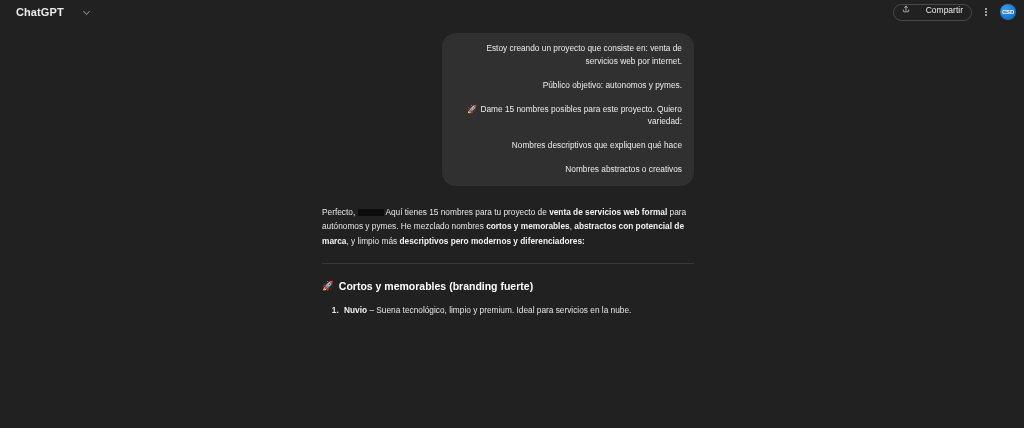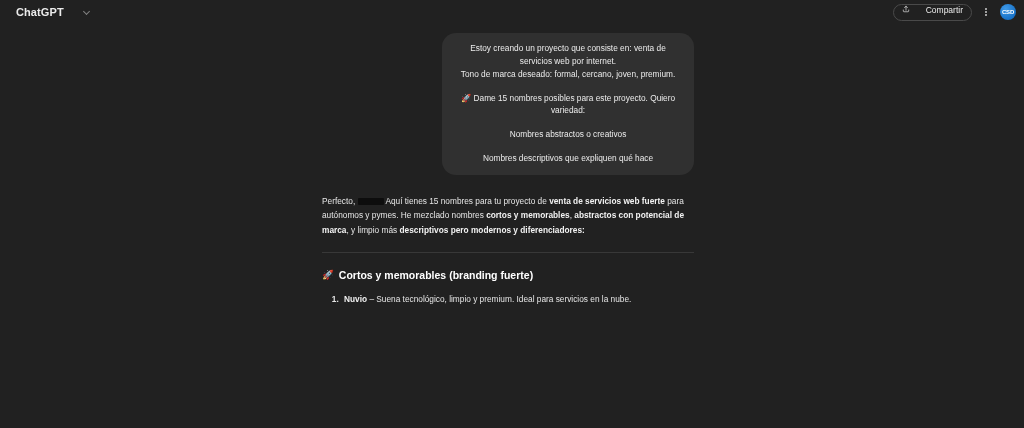--- a/index.html
+++ b/index.html
@@ -138,21 +138,21 @@
   }
 
   .bubble {
     background: #303030;
     border-radius: 14px;
     padding: 9px 12px 10px 12px;
     max-width: 252px;
     font-size: 8.3px;
     line-height: 1.55;
     color: #ececec;
-    text-align: center;
+    text-align: right;
   }
   .bubble p { margin: 0; }
   .bubble p + p { margin-top: 11px; }
   .bubble .tight + .tight { margin-top: 0; }
 
   .emoji { font-style: normal; }
 
   
   .assistant {
     margin-top: 19px;
@@ -241,38 +241,38 @@
   </div>
 </div>
 
 <div class="thread">
   <div class="col">
 
     <div class="user-row">
       <div class="bubble">
         <p class="tight">Estoy creando un proyecto que consiste en: venta de servicios web por internet.</p>
 
-        <p class="tight">Tono de marca deseado: formal, cercano, joven, premium.</p>
+        <p>Público objetivo: autonomos y pymes.</p>
 
         <p>
           <span class="emoji">🚀</span>
           <span>Dame 15 nombres posibles para este proyecto. Quiero variedad:</span>
         </p>
 
+        <p>Nombres descriptivos que expliquen qué hace</p>
         <p>Nombres abstractos o creativos</p>
-        <p>Nombres descriptivos que expliquen qué hace</p>
       </div>
     </div>
 
     <div class="assistant">
 
       <p><span>Perfecto,</span>
         <span class="redact"></span>
         <span>Aquí tienes 15 nombres para tu proyecto de</span>
-        <strong>venta de servicios web fuerte</strong>
+        <strong>venta de servicios web formal</strong>
         <span>para autónomos y pymes. He mezclado nombres</span>
         <strong>cortos y memorables</strong><span>,</span>
         <strong>abstractos con potencial de marca</strong><span>, y limpio más</span>
         <strong>descriptivos pero modernos y diferenciadores:</strong>
       </p>
 
       <hr class="divider">
 
       <h3 class="section-title">
         <span class="emoji">🚀</span>

